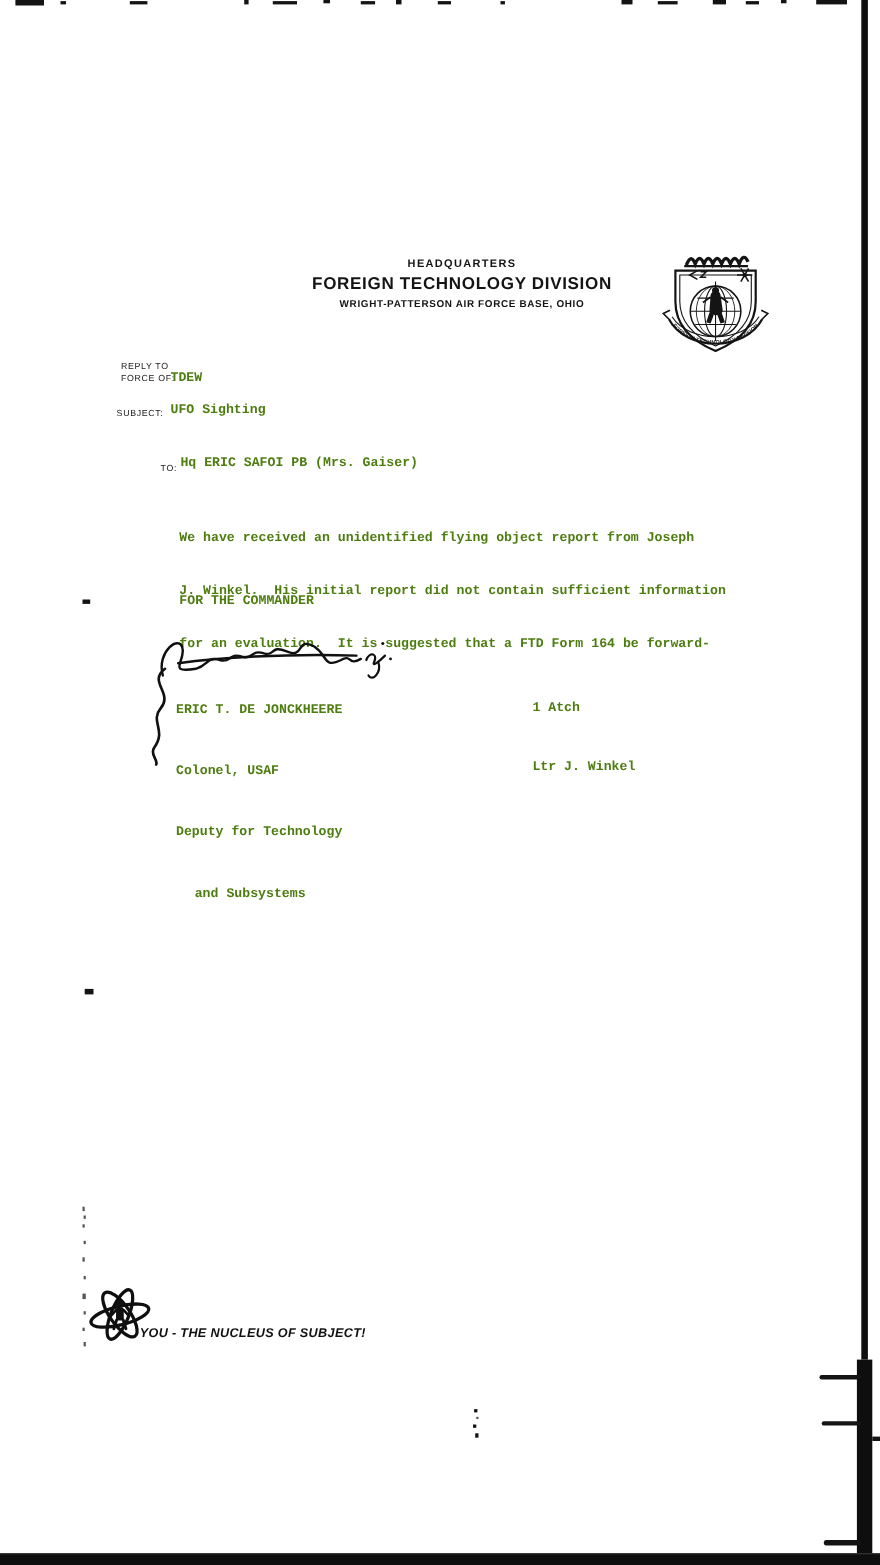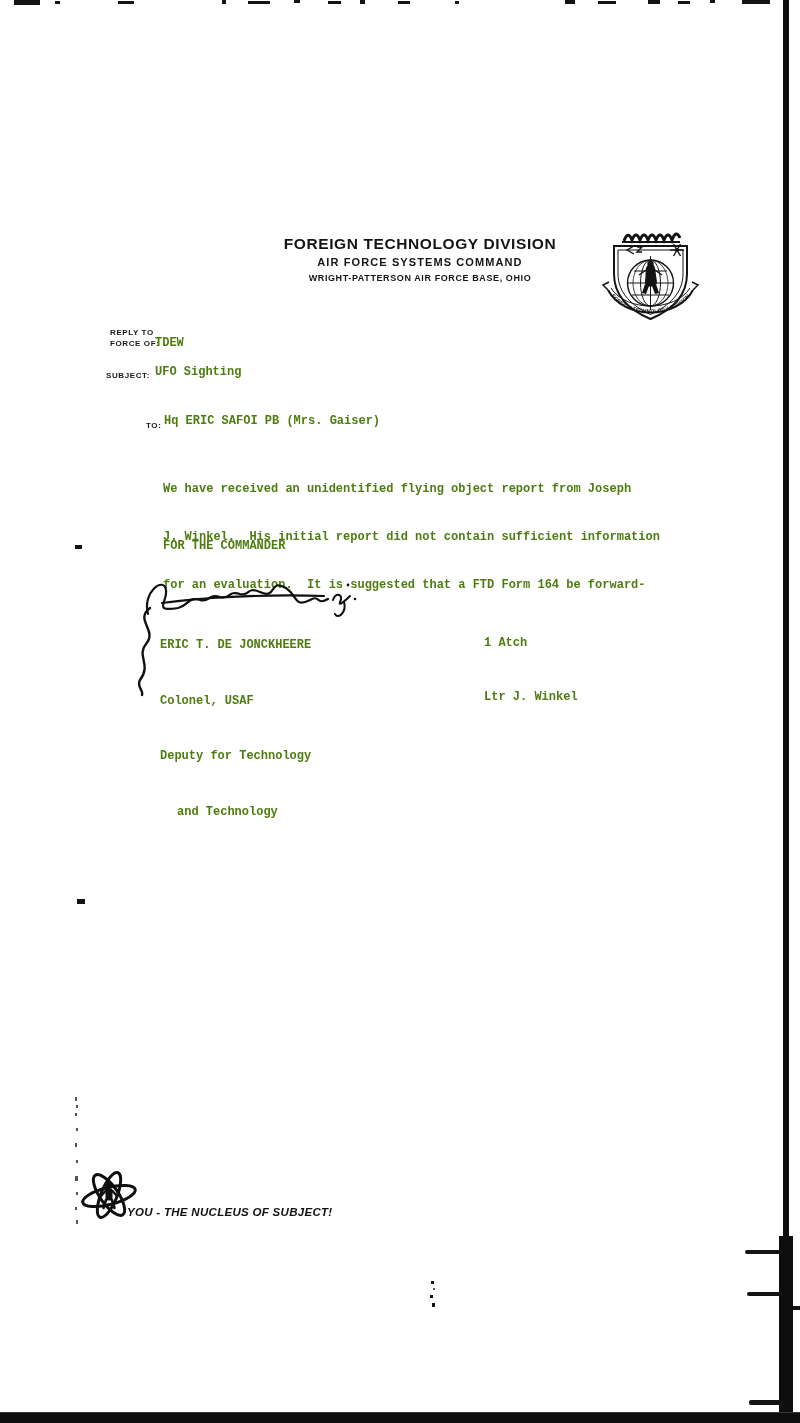--- a/index.html
+++ b/index.html
@@ -10,21 +10,21 @@
   }
   .abs{position:absolute;}
   
   .letterhead{left:248px;top:233px;width:344px;text-align:center;}
   .lh1{font-size:10px;font-weight:bold;letter-spacing:1.2px;line-height:15px;}
   .lh2{font-size:15.5px;font-weight:bold;letter-spacing:.6px;line-height:21px;}
   .lh3{font-size:11px;font-weight:bold;letter-spacing:1.1px;line-height:17px;}
   .lh4{font-size:9px;font-weight:bold;letter-spacing:1.1px;line-height:14px;}
   .lh5{font-size:9px;font-weight:bold;letter-spacing:.6px;line-height:14px;}
   
-  .lbl{font-size:8px;font-weight:bold;letter-spacing:.6px;line-height:11px;color:#1a1a1a;}
+  .lbl{font-size:8px;font-weight:normal;letter-spacing:.6px;line-height:11px;color:#1a1a1a;}
   
   .typed{font-family:"Liberation Mono","DejaVu Sans Mono",monospace;
          font-weight:bold;font-size:12px;color:#4d7c0f;white-space:pre;}
   .body-par{line-height:16px;}
   .sig-block{line-height:18.5px;}
   .indent{padding-left:17px;display:block;}
   .atch{line-height:18px;}
   
   .slogan{font-size:11.5px;font-weight:bold;font-style:italic;letter-spacing:.3px;color:#111;}
   
@@ -53,22 +53,22 @@
     <i class="dash" style="left:455px;top:1px;width:4px;height:3px"></i>
     <i class="dash" style="left:565px;top:0;width:10px;height:4px"></i>
     <i class="dash" style="left:598px;top:1px;width:18px;height:3px"></i>
     <i class="dash" style="left:648px;top:0;width:12px;height:4px"></i>
     <i class="dash" style="left:678px;top:1px;width:12px;height:3px"></i>
     <i class="dash" style="left:710px;top:0;width:5px;height:3px"></i>
     <i class="dash" style="left:742px;top:0;width:28px;height:4px"></i>
   </div>
 
   <div class="abs letterhead">
+    <div class="lh1">HEADQUARTERS</div>
     <div class="lh2">FOREIGN TECHNOLOGY DIVISION</div>
-    <div class="lh3">AIR FORCE SYSTEMS COMMAND</div>
     <div class="lh5">WRIGHT-PATTERSON AIR FORCE BASE, OHIO</div>
   </div>
 
   <div class="abs" style="left:598px;top:226px;width:106px;height:114px">
     <svg width="106" height="114" viewBox="0 0 106 114" fill="none" stroke="#141414">
 
       <path d="M26,15 q4,-11 8,-1 q4,-10 8,0 q4,-10 8,0 q4,-10 8,0 q4,-10 8,0 q4,-10 8,0 q4,-11 8,-2" stroke-width="3"></path>
       <line x1="24" y1="16" x2="82" y2="16" stroke-width="2"></line>
 
       <path d="M16,20 H89 V48 C89,70 74,84 52.5,93 C31,84 16,70 16,48 Z" stroke-width="2"></path>
@@ -143,21 +143,21 @@
       <circle cx="220" cy="13" r="1.4" fill="#101010" stroke="none"></circle>
       <circle cx="227" cy="27" r="1.3" fill="#101010" stroke="none"></circle>
       <path stroke-width="2.4" d="M22,36 C6,48 30,58 18,72 C8,84 24,92 12,108 C8,114 16,119 14,123"></path>
     </svg>
   </div>
 
   <div class="abs typed sig-block" style="left:160px;top:599px">
     <div>ERIC T. DE JONCKHEERE</div>
     <div>Colonel, USAF</div>
     <div>Deputy for Technology</div>
-    <span class="indent">and Technology</span>
+    <span class="indent">and Subsystems</span>
   </div>
 
   <div class="abs typed atch" style="left:484px;top:598px">
     <div>1 Atch</div>
     <div>Ltr J. Winkel</div>
   </div>
 
   <i class="dash" style="left:75px;top:545px;width:7px;height:4px"></i>
   <i class="dash" style="left:77px;top:899px;width:8px;height:5px"></i>
 

